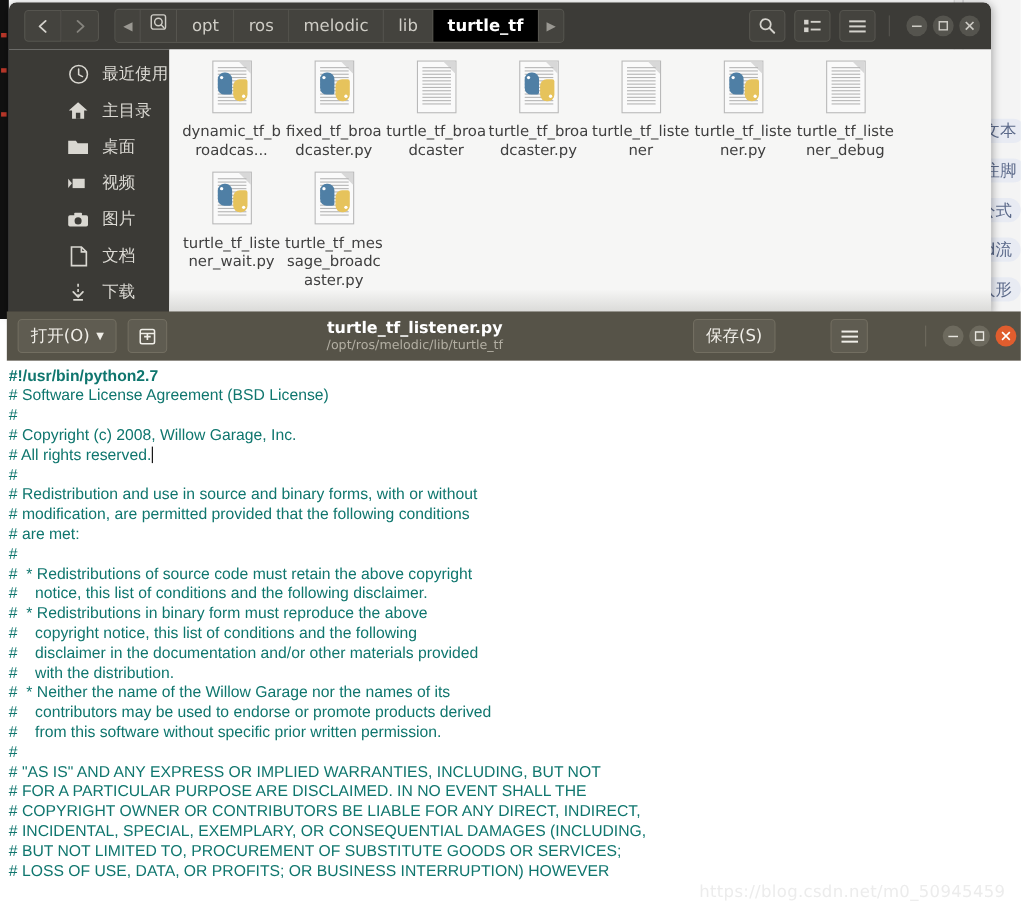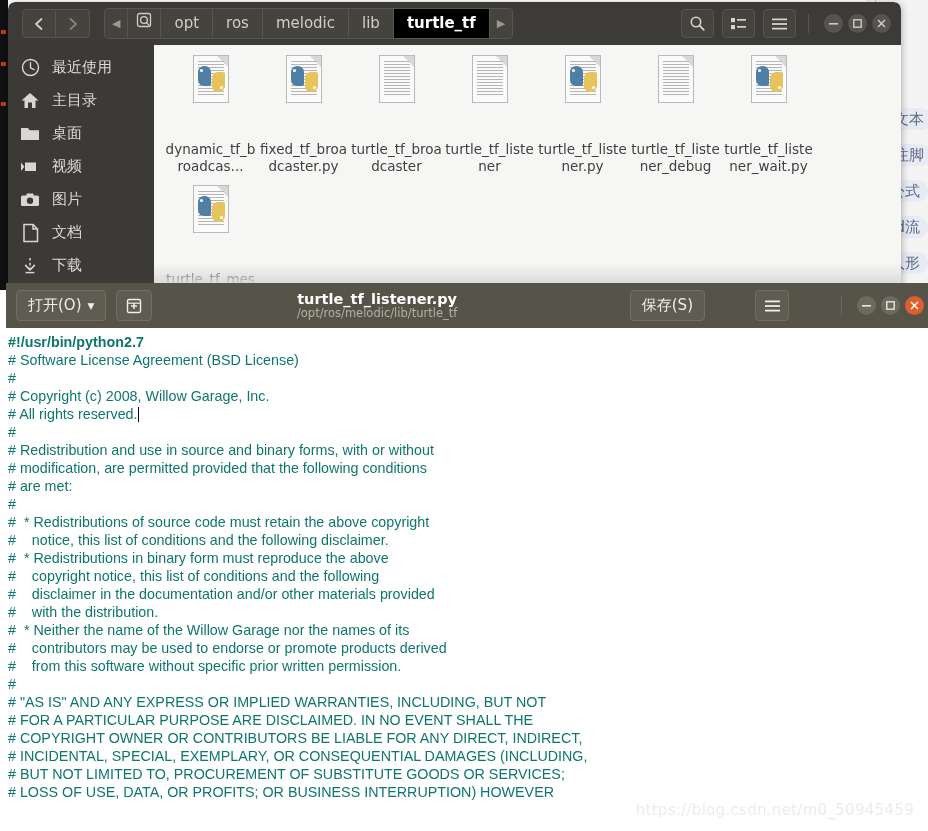--- a/index.html
+++ b/index.html
@@ -177,20 +177,21 @@
     background: #3b3a36;
     padding-top: 6px;
     box-sizing: border-box;
   }
   .side-item {
     height: 33px;
     display: flex;
     align-items: center;
     color: #dcdad4;
     font-size: 15px;
+    padding-left: 41px;
   }
   .side-item .side-icon {
     width: 44px;
     text-align: center;
     color: #d9d7d1;
     display: flex;
     align-items: center;
     justify-content: center;
   }
   .side-item .side-label {
@@ -208,21 +209,20 @@
     display: flex;
     flex-wrap: wrap;
     padding: 6px 0 0 10px;
   }
   .file-item {
     width: 93px;
     margin: 0 0 6px 0;
     display: flex;
     flex-direction: column;
     align-items: center;
-    gap: 29px;
   }
   .file-icon {
     width: 48px; height: 58px;
     position: relative;
     margin-bottom: 3px;
   }
   .doc-shape {
     position: absolute;
     left: 6px; top: 4px;
     width: 36px; height: 48px;
@@ -659,20 +659,50 @@
                   <i></i>
                   <i></i>
                   <i></i>
                   <i></i>
                 </div>
             </div>
           </div>
           <div class="file-label">turtle_tf_broadcaster</div>
         </div>
 
+        <div class="file-item">
+          <div class="file-icon">
+            <div class="doc-shape">
+                <div class="doc-fold"></div>
+              <div class="doc-lines">
+                  <i></i>
+                  <i></i>
+                  <i></i>
+                  <i></i>
+                  <i></i>
+                  <i></i>
+                  <i></i>
+                  <i></i>
+                  <i></i>
+                  <i></i>
+                  <i></i>
+                  <i></i>
+                </div>
+            </div>
+            <div class="py-badge">
+                <div class="snake-a">
+                  <div class="dot-a"></div>
+                </div>
+                <div class="snake-b">
+                  <div class="dot-b"></div>
+                </div>
+              </div>
+          </div>
+          <div class="file-label">turtle_tf_broadcaster.py</div>
+        </div>
 
         <div class="file-item">
           <div class="file-icon">
             <div class="doc-shape">
                 <div class="doc-fold"></div>
               <div class="doc-lines">
                   <i></i>
                   <i></i>
                   <i></i>
                   <i></i>

